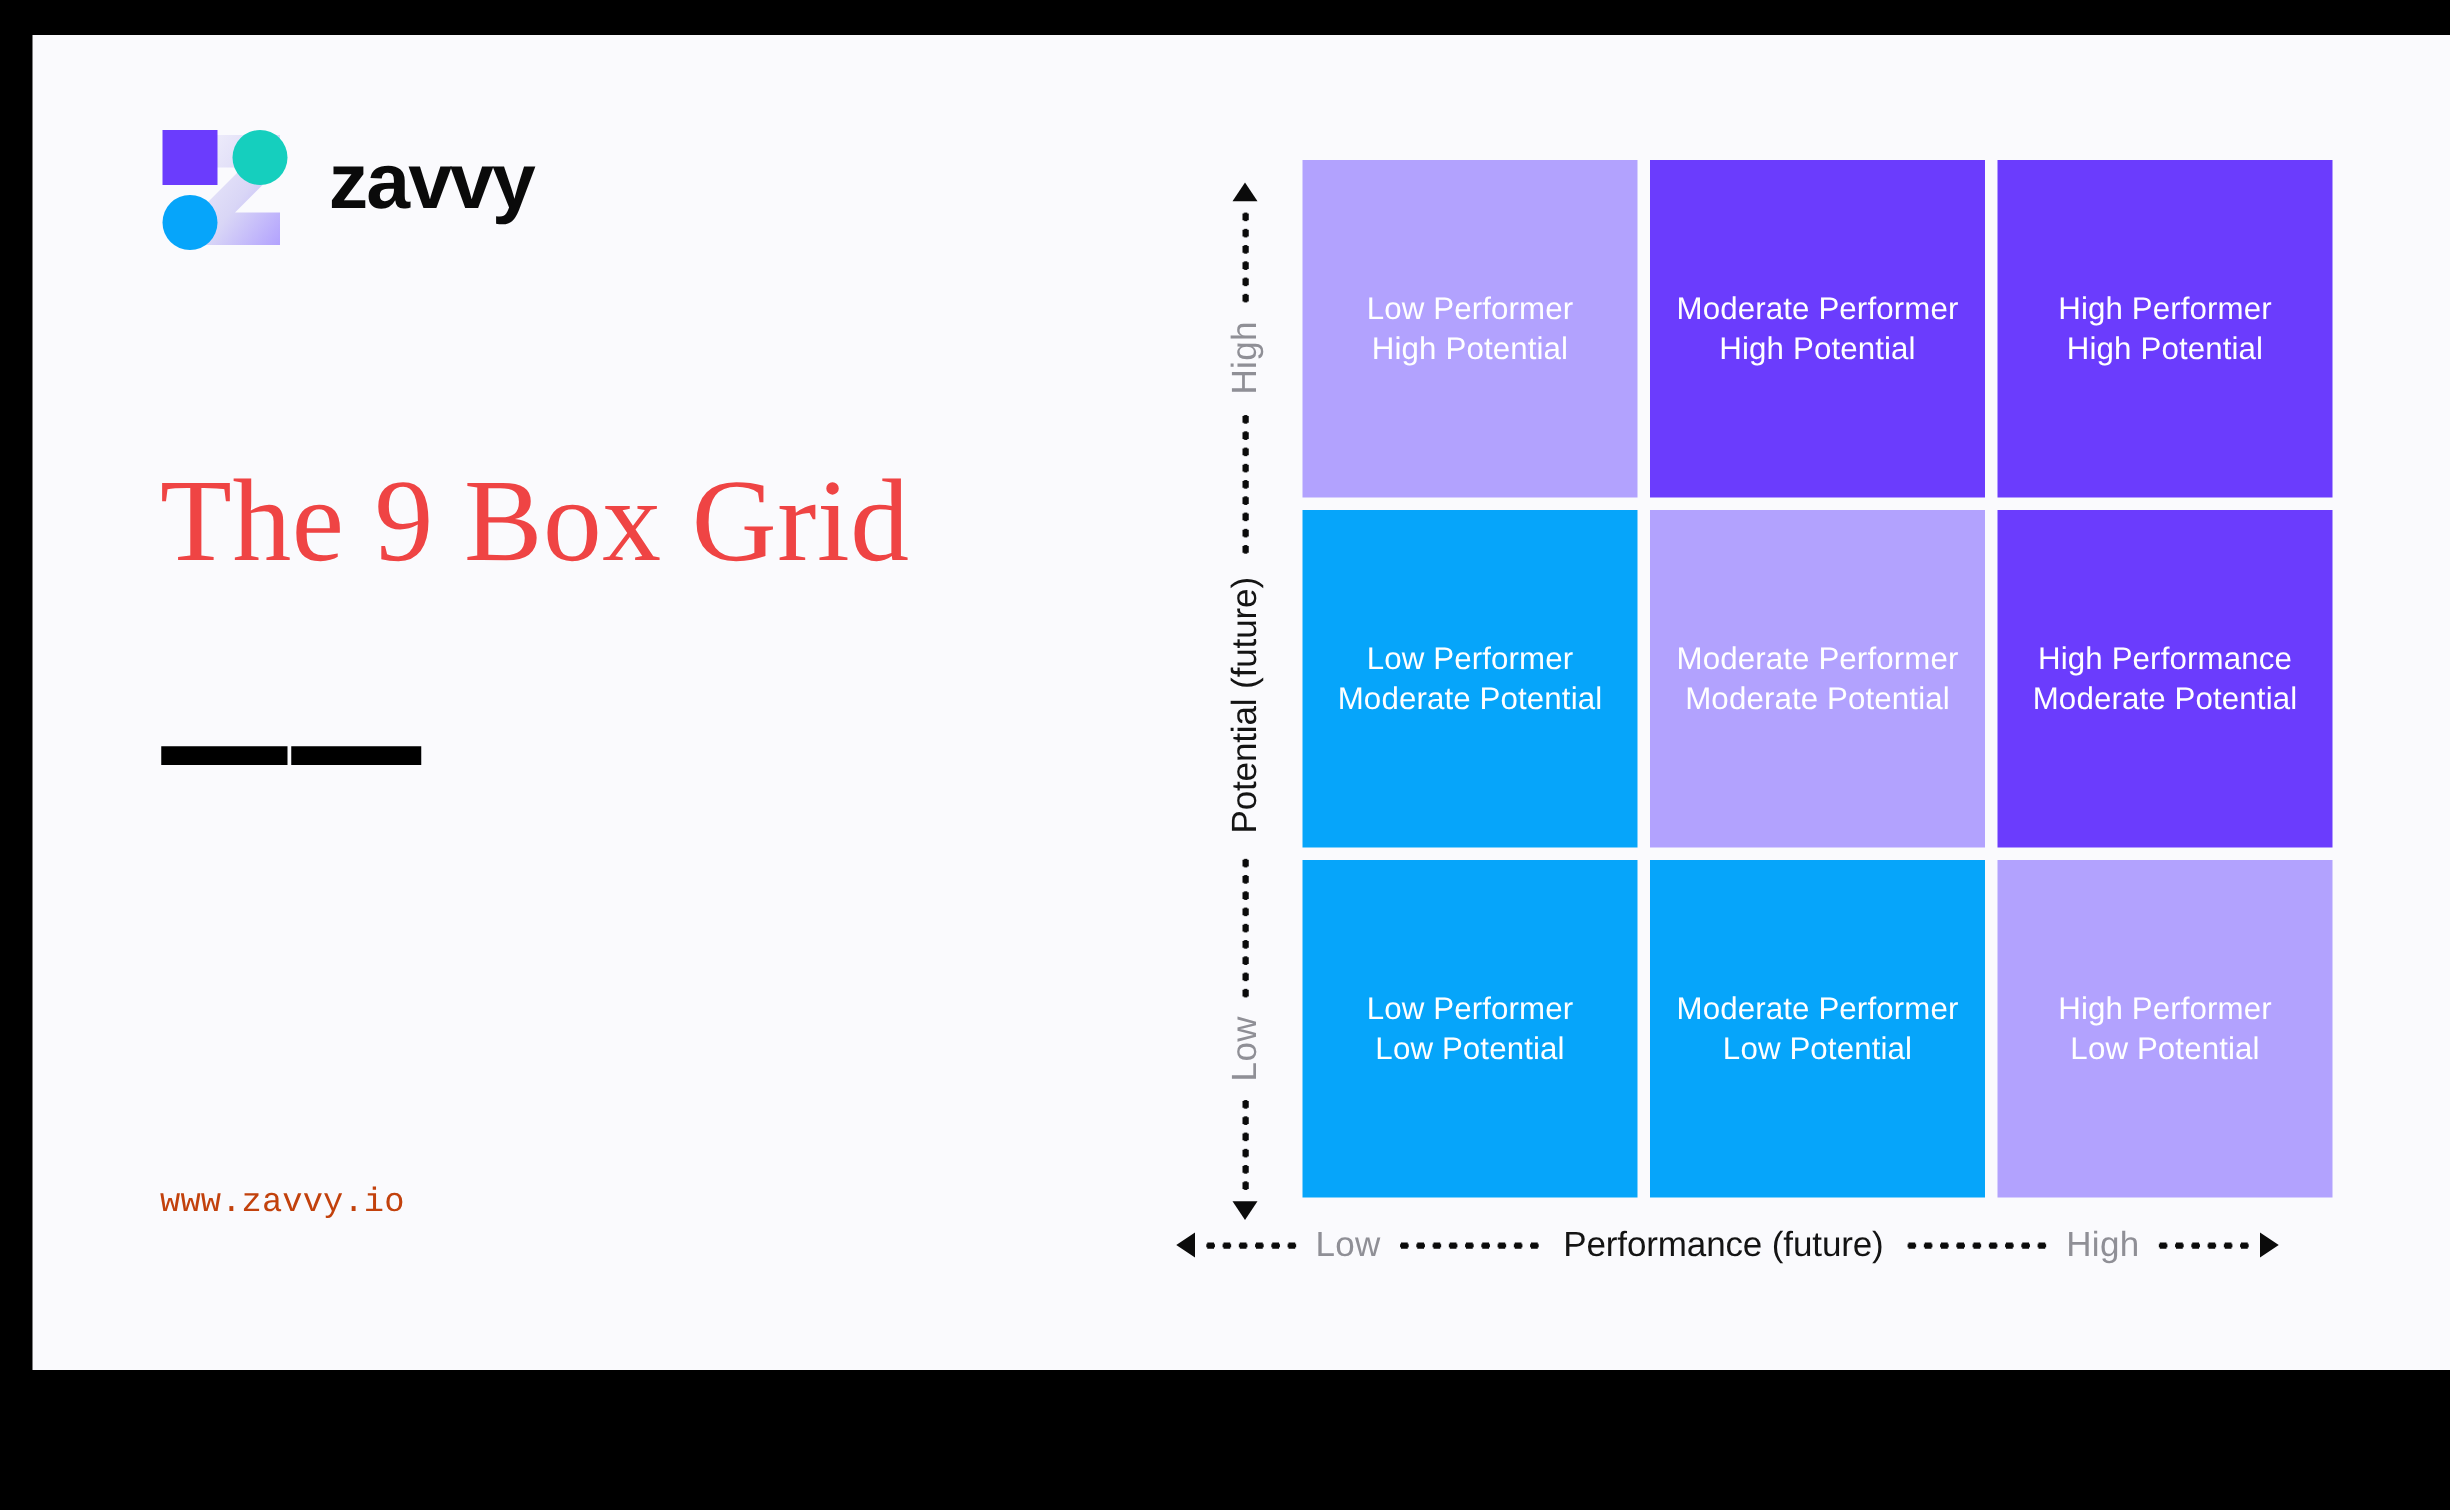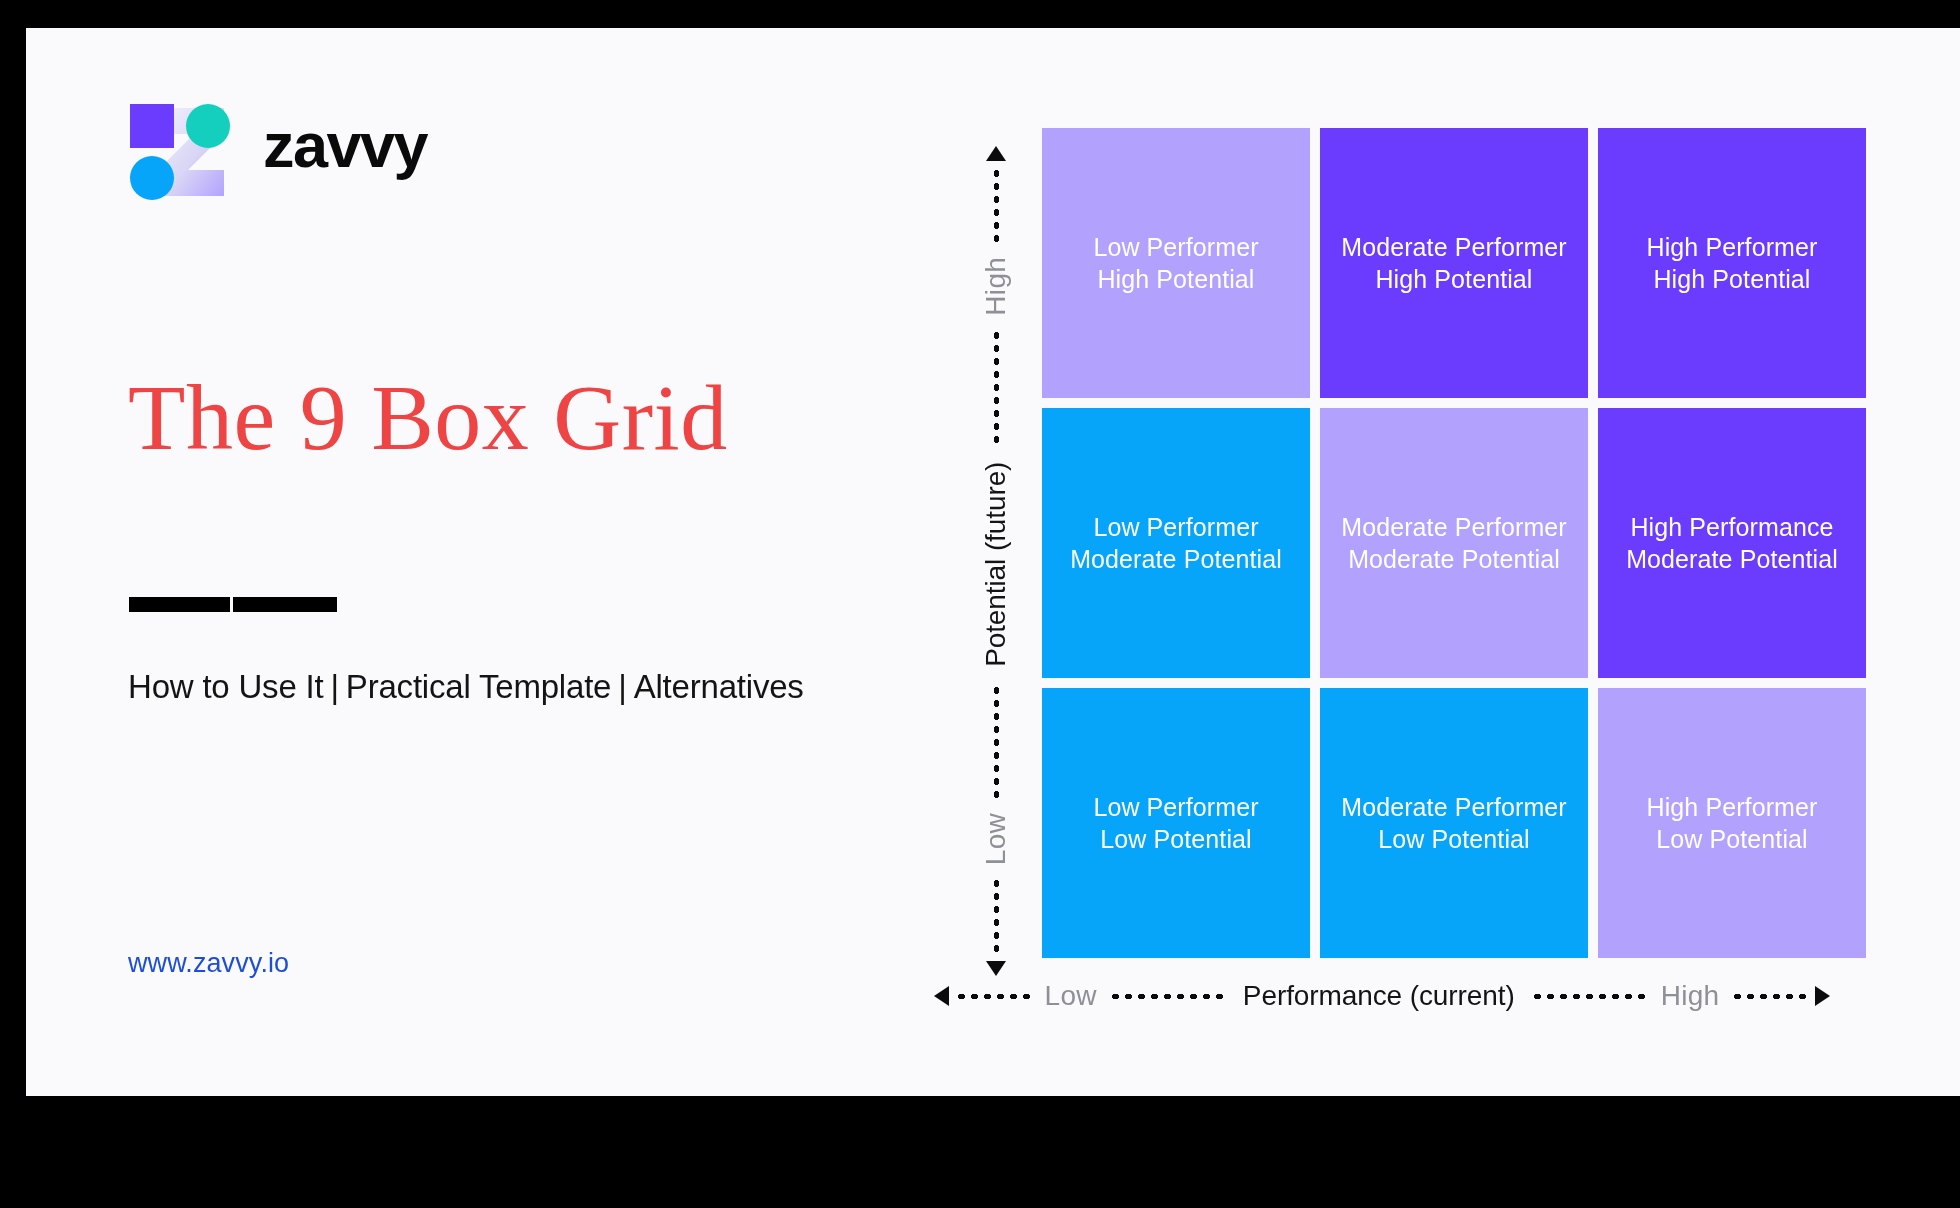--- a/index.html
+++ b/index.html
@@ -107,24 +107,24 @@
     color: #141414;
     padding: 0 7px;
     font-weight: 300;
   }
 
   
   #site-url {
     position: absolute;
     left: 0;
     top: 848px;
-    font-family: Liberation Sans, sans-serif;
+    font-family: Liberation Mono, monospace;
     font-size: 27px;
     font-weight: 400;
-    color: #1d4ed8;
+    color: #c2410c;
     letter-spacing: 0.1px;
   }
 
   
   #matrix {
     position: absolute;
     left: 940px;
     top: 100px;
     width: 900px;
     height: 900px;
@@ -268,21 +268,20 @@
         <div id="logo-wordmark">zavvy</div>
       </div>
 
       <h1 id="headline">The 9 Box Grid</h1>
 
       <div id="divider">
         <div class="divider-seg a"></div>
         <div class="divider-seg b"></div>
       </div>
 
-      <div id="subtitle"><span>How to Use It</span><span class="sep">|</span><span>Practical Template</span><span class="sep">|</span><span>Alternatives</span></div>
 
       <div id="site-url">www.zavvy.io</div>
     </div>
 
     <div id="matrix">
 
       <div id="y-axis">
         <div id="y-axis-inner">
           <div class="axis-line">
             <span class="arrow-head left"></span>
@@ -327,21 +326,21 @@
           <span class="cell-text"><span>High Performer</span><br><span>Low Potential</span></span>
         </div>
       </div>
 
       <div id="x-axis">
         <div class="axis-line">
           <span class="arrow-head left"></span>
           <span class="dots s"></span>
           <span class="axis-end-label">Low</span>
           <span class="dots m"></span>
-          <span class="axis-title">Performance (current)</span>
+          <span class="axis-title">Performance (future)</span>
           <span class="dots m"></span>
           <span class="axis-end-label">High</span>
           <span class="dots s"></span>
           <span class="arrow-head right"></span>
         </div>
       </div>
 
     </div>
   </div>
 </div>

